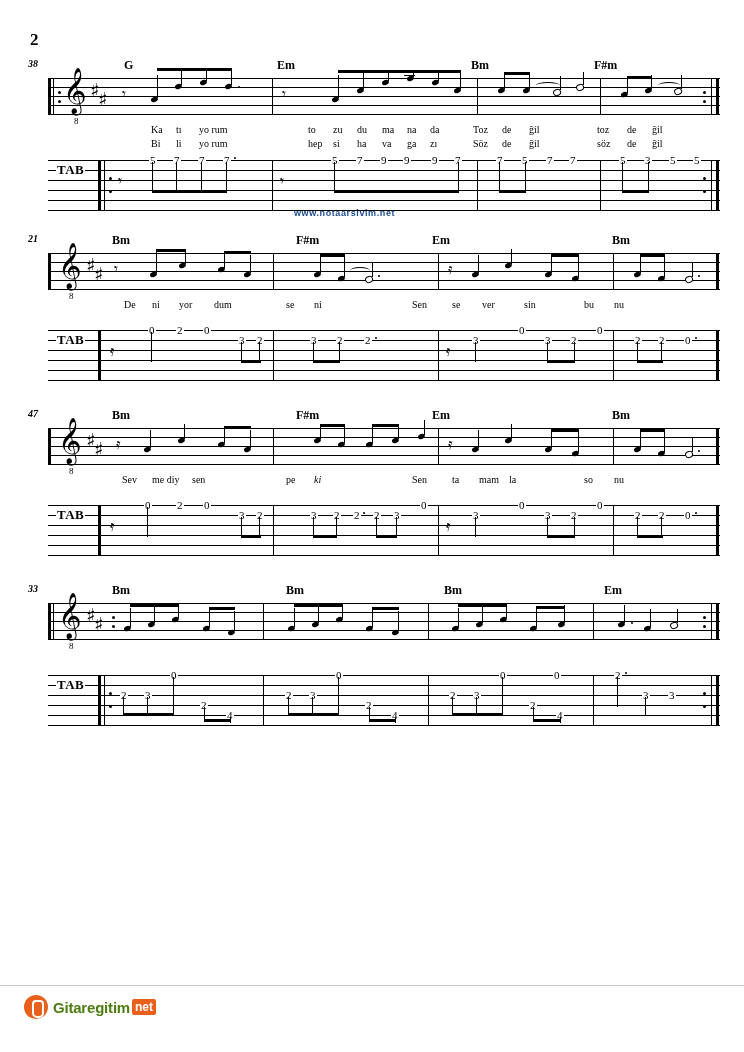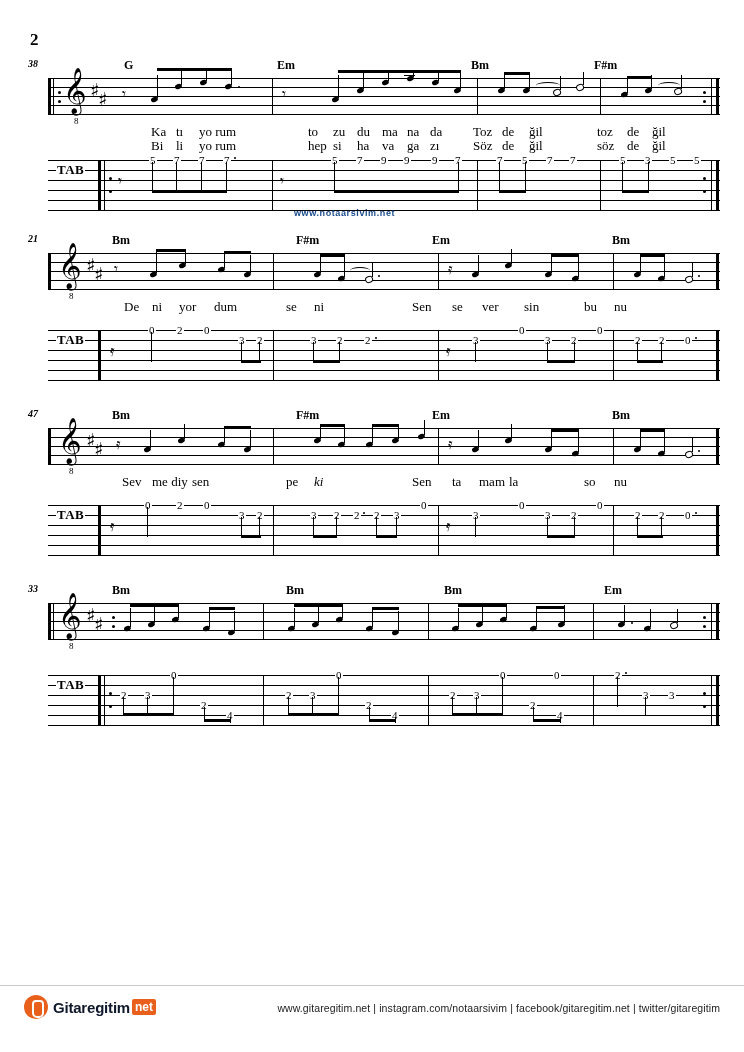--- a/index.html
+++ b/index.html
@@ -135,21 +135,21 @@
 
   .chord {
     position: absolute;
     font-family: "Liberation Serif", serif;
     font-size: 12px;
     font-weight: bold;
   }
   .lyric {
     position: absolute;
     font-family: "Liberation Serif", serif;
-    font-size: 13px;
+    font-size: 10px;
     white-space: nowrap;
   }
   .tabnum {
     position: absolute;
     font-family: "Liberation Serif", serif;
     font-size: 11px;
     background: #fff;
     padding: 0 1px;
     line-height: 10px;
   }
@@ -249,21 +249,21 @@
     top: 5px;
     width: 8px;
     height: 14px;
     border: 2px solid #fff;
     border-radius: 4px 4px 5px 5px;
   }
   .logo-text {
     font-family: "Liberation Sans", sans-serif;
     font-size: 15px;
     font-weight: bold;
-    color: #0f172a;
+    color: #4d7c0f;
     letter-spacing: -0.2px;
   }
   .logo-net {
     background: #e8601c;
     color: #fff;
     font-family: "Liberation Sans", sans-serif;
     font-size: 12px;
     font-weight: bold;
     padding: 1px 3px;
     border-radius: 2px;
@@ -932,15 +932,14 @@
   </div>
 
   <div class="footer-rule"></div>
 
   <div class="logo">
     <div class="logo-mark"></div>
     <span class="logo-text">Gitaregitim</span>
     <span class="logo-net">net</span>
   </div>
 
-  <div class="footer-links">www.gitaregitim.net | instagram.com/notaarsivim | facebook/gitaregitim.net | twitter/gitaregitim</div>
 
 </div>
 
 </body></html>

